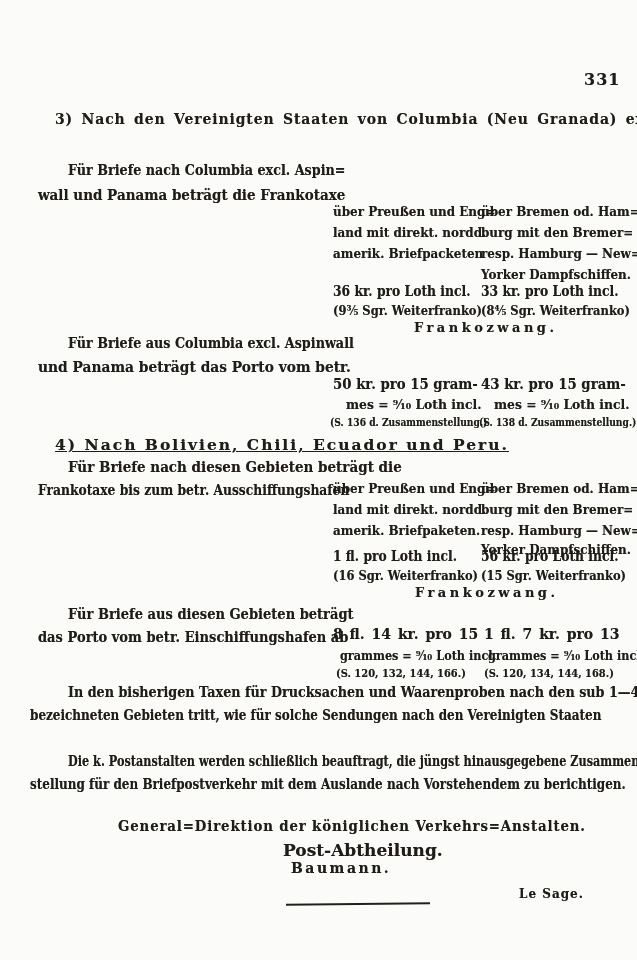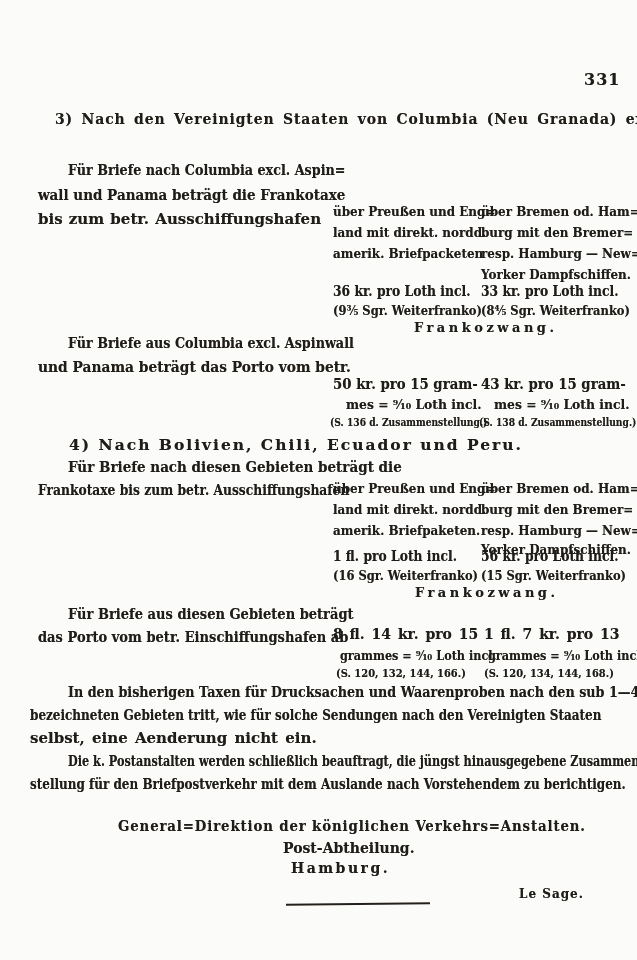--- a/index.html
+++ b/index.html
@@ -46,21 +46,20 @@
 <body>
 
 <div class="page">
 
   <div class="t head" style="left:584px;top:71px;font-size:16px;">331</div>
 
   <div class="t head sx90" style="left:55px;top:110px;word-spacing:3px;">3) Nach den Vereinigten Staaten von Columbia (Neu Granada) excl.</div>
 
   <div class="t sx85" style="left:68px;top:162px;">Für Briefe nach Columbia excl. Aspin=</div>
   <div class="t sx90" style="left:38px;top:187px;">wall und Panama beträgt die Frankotaxe</div>
-  <div class="t" style="left:38px;top:211px;word-spacing:1px;">bis zum betr. Ausschiffungshafen</div>
 
   <div class="t col sx92" style="left:333px;top:205px;">über Preußen und Eng=</div>
   <div class="t col sx92" style="left:333px;top:226px;">land mit direkt. nordd.</div>
   <div class="t col sx92" style="left:333px;top:247px;">amerik. Briefpacketen</div>
 
   <div class="t col sx92" style="left:481px;top:205px;">über Bremen od. Ham=</div>
   <div class="t col sx92" style="left:481px;top:226px;">burg mit den Bremer=</div>
   <div class="t col sx92" style="left:481px;top:247px;">resp. Hamburg — New=</div>
   <div class="t col sx92" style="left:481px;top:268px;">Yorker Dampfschiffen.</div>
 
@@ -75,21 +74,21 @@
   <div class="t sx92" style="left:38px;top:359px;">und Panama beträgt das Porto vom betr.</div>
 
   <div class="t rate sx95" style="left:333px;top:377px;">50 kr. pro 15 gram-</div>
   <div class="t col sx95" style="left:346px;top:398px;">mes = ⁹⁄₁₀ Loth incl.</div>
   <div class="t small sx87" style="left:330px;top:417px;">(S. 136 d. Zusammenstellung.)</div>
 
   <div class="t rate sx95" style="left:481px;top:377px;">43 kr. pro 15 gram-</div>
   <div class="t col sx95" style="left:494px;top:398px;">mes = ⁹⁄₁₀ Loth incl.</div>
   <div class="t small sx87" style="left:479px;top:417px;">(S. 138 d. Zusammenstellung.)</div>
 
-  <div class="t head" style="left:69px;top:436px;letter-spacing:2px;">4) Nach Bolivien, Chili, Ecuador und Peru.</div>
+  <div class="t head" style="left:55px;top:436px;letter-spacing:2px;text-decoration:underline;">4) Nach Bolivien, Chili, Ecuador und Peru.</div>
 
   <div class="t sx90" style="left:68px;top:459px;">Für Briefe nach diesen Gebieten beträgt die</div>
   <div class="t sx82" style="left:38px;top:482px;">Frankotaxe bis zum betr. Ausschiffungshafen</div>
 
   <div class="t col sx92" style="left:333px;top:482px;">über Preußen und Eng=</div>
   <div class="t col sx92" style="left:333px;top:503px;">land mit direkt. nordd.</div>
   <div class="t col sx92" style="left:333px;top:524px;">amerik. Briefpaketen.</div>
 
   <div class="t col sx92" style="left:481px;top:482px;">über Bremen od. Ham=</div>
   <div class="t col sx92" style="left:481px;top:503px;">burg mit den Bremer=</div>
@@ -109,26 +108,25 @@
   <div class="t rate" style="left:333px;top:627px;word-spacing:2px;">8 fl. 14 kr. pro 15</div>
   <div class="t note sx90" style="left:340px;top:649px;">grammes = ⁹⁄₁₀ Loth incl.</div>
   <div class="t tiny sx90" style="left:336px;top:668px;">(S. 120, 132, 144, 166.)</div>
 
   <div class="t rate" style="left:484px;top:627px;word-spacing:2px;">1 fl. 7 kr. pro 13</div>
   <div class="t note sx90" style="left:488px;top:649px;">grammes = ⁹⁄₁₀ Loth incl.</div>
   <div class="t tiny sx90" style="left:484px;top:668px;">(S. 120, 134, 144, 168.)</div>
 
   <div class="t sx85" style="left:68px;top:684px;">In den bisherigen Taxen für Drucksachen und Waarenproben nach den sub 1—4</div>
   <div class="t sx80" style="left:30px;top:707px;">bezeichneten Gebieten tritt, wie für solche Sendungen nach den Vereinigten Staaten</div>
-  <div class="t" style="left:30px;top:730px;word-spacing:2px;">selbst, eine Aenderung nicht ein.</div>
 
   <div class="t sx75" style="left:68px;top:753px;">Die k. Postanstalten werden schließlich beauftragt, die jüngst hinausgegebene Zusammen=</div>
   <div class="t sx80" style="left:30px;top:776px;">stellung für den Briefpostverkehr mit dem Auslande nach Vorstehendem zu berichtigen.</div>
 
 
   <div class="t head sx86" style="left:118px;top:817px;letter-spacing:1px;transform:scaleX(.86);">General=Direktion der königlichen Verkehrs=Anstalten.</div>
-  <div class="t" style="left:283px;top:841px;font-size:14px;">Post-Abtheilung.</div>
-  <div class="t" style="left:291px;top:861px;font-size:14px;letter-spacing:2.5px;">Hamburg.</div>
+  <div class="t" style="left:283px;top:841px;font-size:17px;">Post-Abtheilung.</div>
+  <div class="t" style="left:291px;top:861px;font-size:14px;letter-spacing:2.5px;">Baumann.</div>
   <div class="t" style="left:519px;top:888px;font-size:12px;letter-spacing:1px;">Le Sage.</div>
 
   <div class="rule"></div>
 
 </div>
 
 </body></html>

